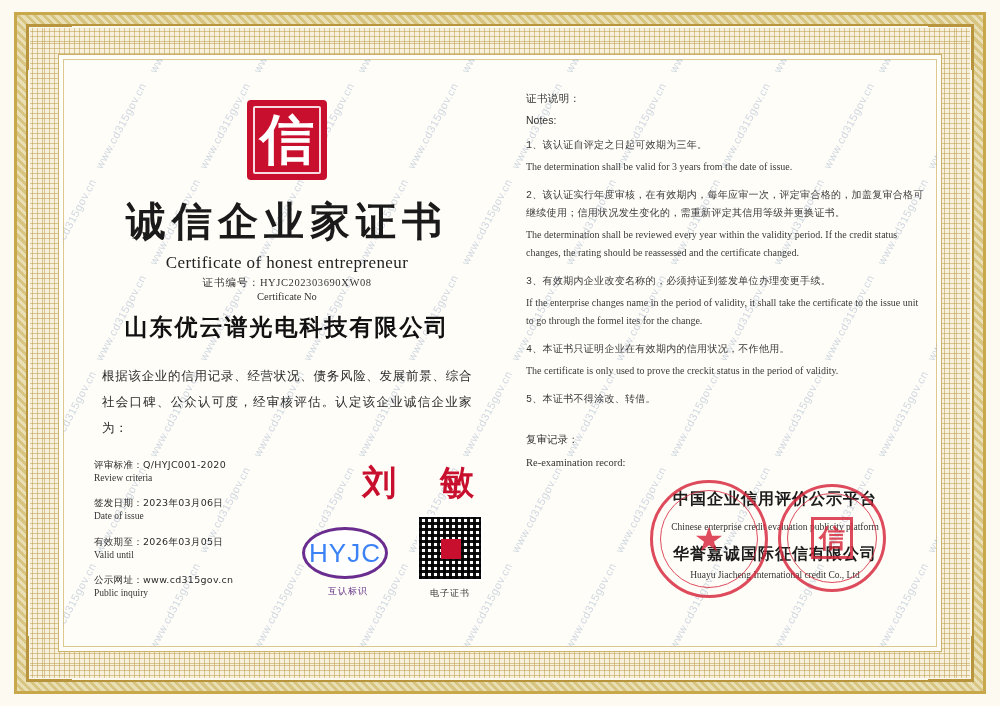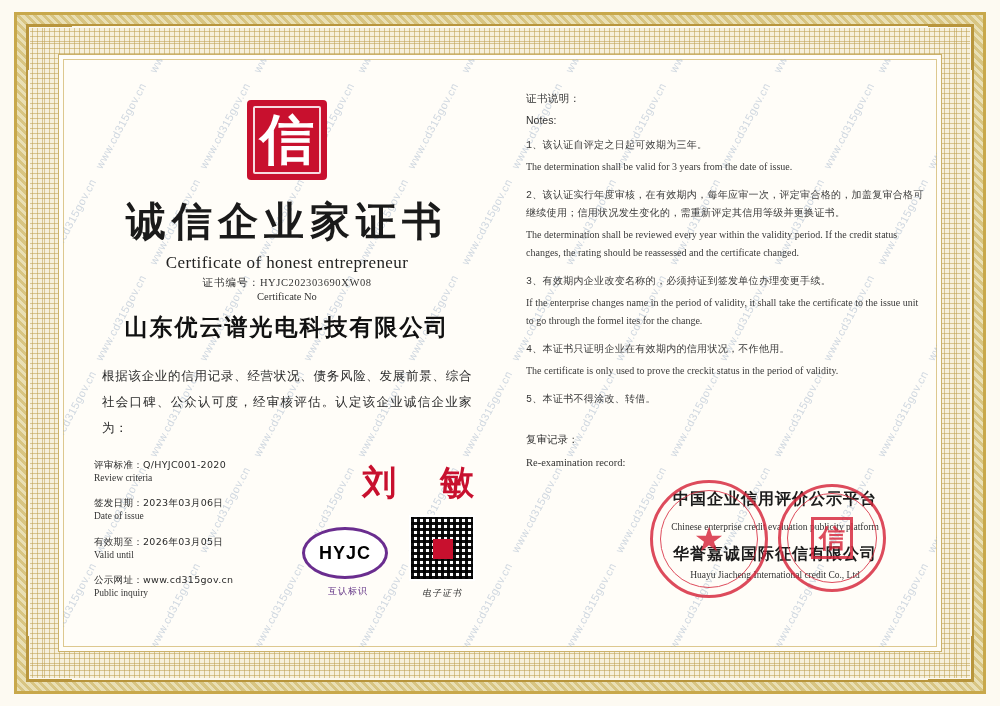--- a/index.html
+++ b/index.html
@@ -197,43 +197,42 @@
   
   .hyjc {
     position: absolute;
     left: 232px; bottom: 42px;
     width: 92px; text-align: center;
   }
   .hyjc .ring {
     width: 86px; height: 52px;
     border: 3px solid #6a2d8f;
     border-radius: 50%;
-    color: #000000;
-    font-weight: 700;
-    font-size: 18px;
+    color: #3b82f6;
+    font-weight: 400;
+    font-size: 26px;
     letter-spacing: 1px;
     display: flex; align-items: center; justify-content: center;
     font-family: "Liberation Sans", sans-serif;
     background: #fff;
   }
   .hyjc .cap {
     margin-top: 6px;
     font-size: 9px;
     color: #5b2a80;
     letter-spacing: 1px;
     font-family: "DejaVu Sans", sans-serif;
   }
 
   
   .qr {
     position: absolute;
-    left: 328px; bottom: 40px;
+    left: 336px; bottom: 40px;
     width: 88px;
     text-align: center;
-    font-style: italic;
   }
   .qr .code {
     width: 66px; height: 66px;
     margin: 0 auto;
     background:
       repeating-linear-gradient(0deg, #111 0 3px, #fff 3px 6px),
       repeating-linear-gradient(90deg, #111 0 3px, #fff 3px 6px);
     background-blend-mode: multiply;
     border: 2px solid #fff;
     position: relative;

